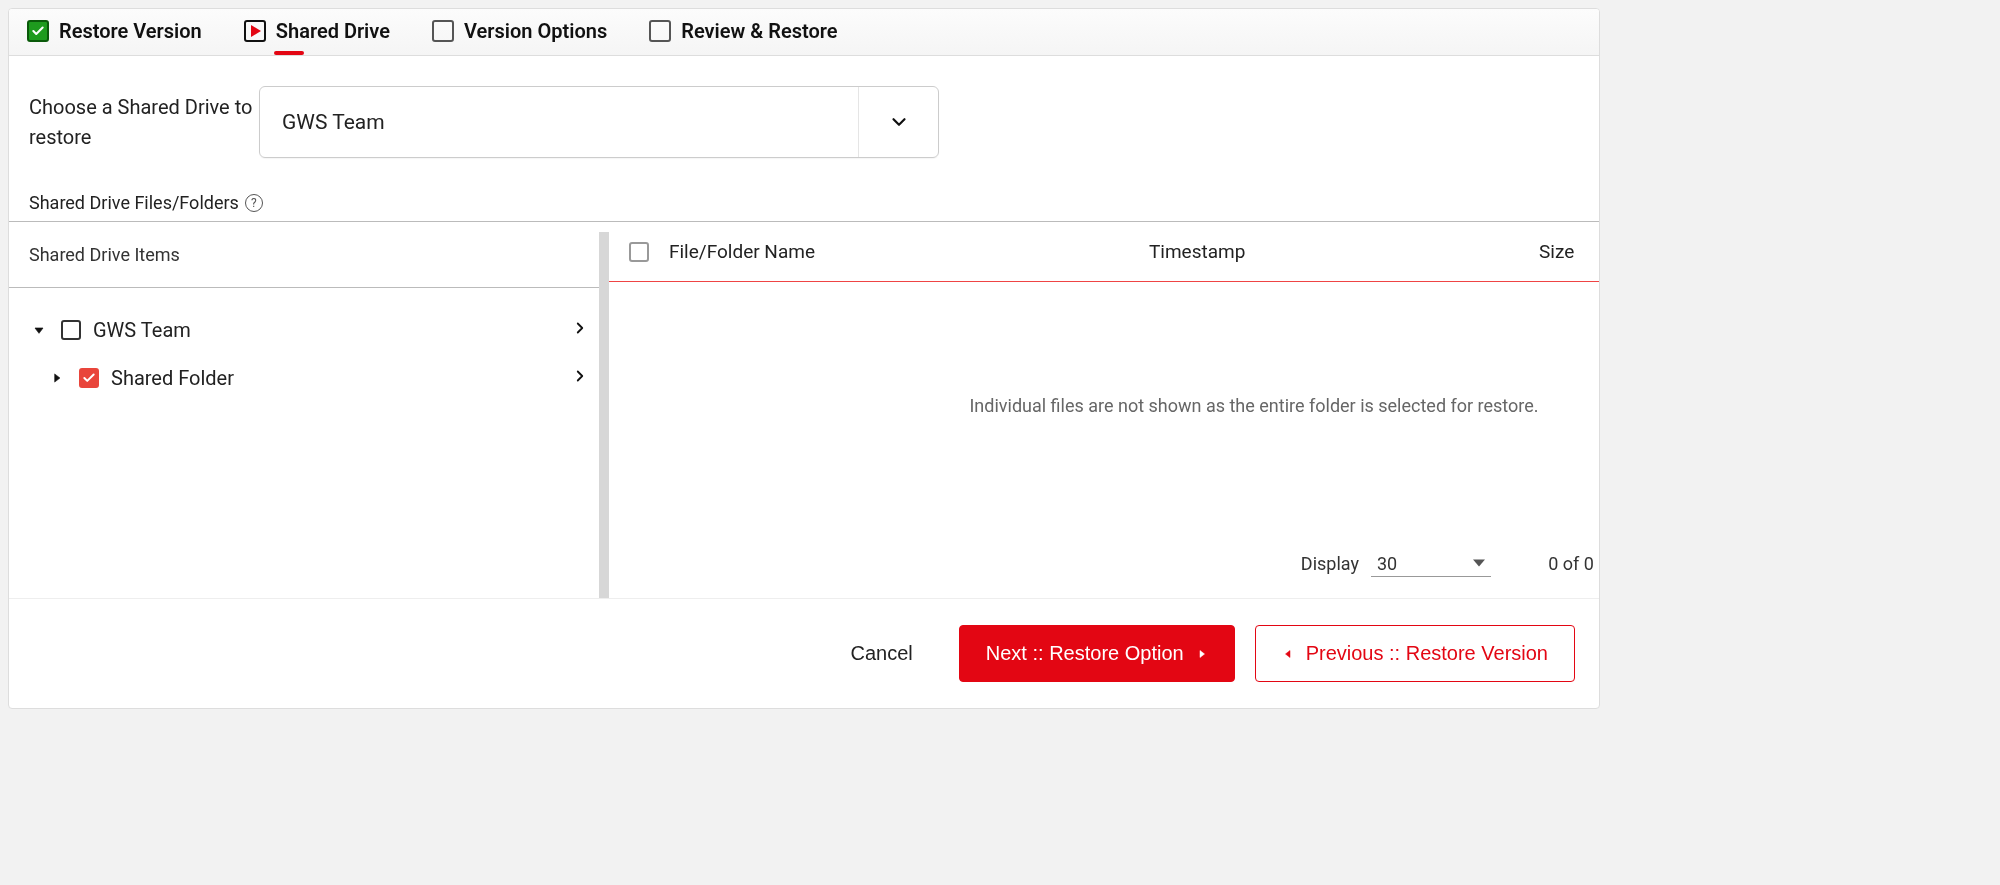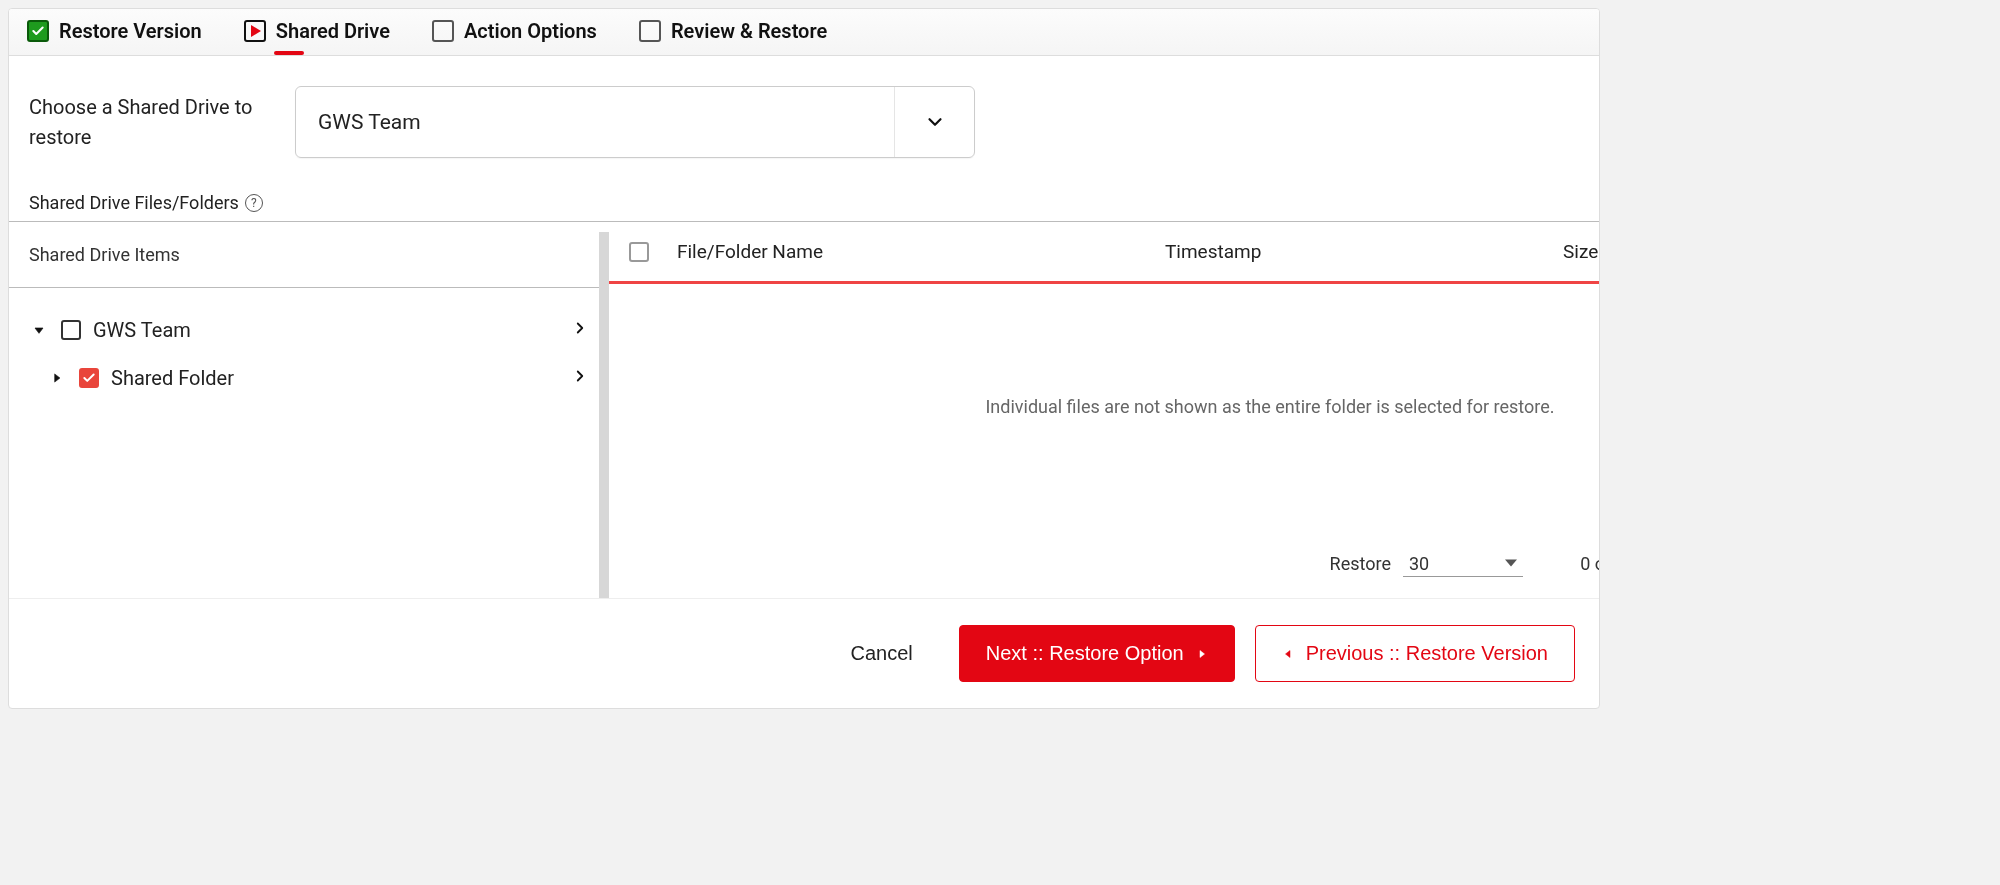--- a/index.html
+++ b/index.html
@@ -57,21 +57,21 @@
   }
   .step .box.empty { border-color:#555; }
   .step-label { font-weight:600; font-size:20px; color:#111; }
   .step.active .step-label::after{
     content:"";position:absolute;left:30px;right:auto;bottom:-12px;width:30px;height:4px;background:#e30613;border-radius:2px;
   }
 
   .content { padding: 30px 0 0 0; }
 
   .chooser-row {
-    display:flex; align-items:center; gap:36px; padding: 0 20px 34px 20px;
+    display:flex; align-items:center; padding: 0 20px 34px 20px;
   }
   .chooser-label { font-size:20px; max-width:230px; line-height:1.5; }
   .dropdown {
     border:1px solid #ccc; border-radius:6px; display:flex; align-items:stretch;
     min-width:680px; height:72px; box-shadow:0 1px 1px rgba(0,0,0,0.04);
     cursor:pointer;
   }
   .dropdown .value { flex:1; display:flex; align-items:center; padding:0 22px; font-size:21px; }
   .dropdown .arrow { width:80px; display:flex;align-items:center;justify-content:center; border-left:1px solid #e5e5e5; }
   .dropdown .arrow svg{stroke:#111;}
@@ -101,21 +101,21 @@
   .tree-row .cb{
     width:20px;height:20px;border:2px solid #333;border-radius:3px;display:flex;align-items:center;justify-content:center;flex-shrink:0;
   }
   .tree-row .cb.checked{background:#e9453b;border-color:#e9453b;}
   .tree-row .cb.checked svg{stroke:#fff;}
   .tree-row .chev-right{margin-left:auto;}
   .tree-row.child{padding-left:28px;}
 
   .table-panel{flex:1;display:flex;flex-direction:column;}
   .table-head{
-    display:flex;align-items:center;border-bottom:3px solid #ef4444;padding:18px 20px;gap:28px;font-size:19px;
+    display:flex;align-items:center;border-bottom:1px solid #ef4444;padding:18px 20px;gap:20px;font-size:19px;
   }
   .table-head .hcb{width:20px;height:20px;border:2px solid #999;border-radius:3px;flex-shrink:0;cursor:pointer;}
   .col-name{flex:0 0 460px;}
   .col-ts{flex:0 0 370px;}
   .col-size{flex:0 0 180px;text-align:left;}
   .col-action{flex:0 0 120px;}
   .empty-msg{
     flex:1;display:flex;align-items:center;justify-content:center;color:#666;font-size:18px;min-height:220px;padding-left:20px;
   }
 
@@ -155,21 +155,21 @@
         <span class="step-label">Restore Version</span>
       </div>
       <div class="step active">
         <span class="box active-mark">
             <span class="tri"></span>
           </span>
         <span class="step-label">Shared Drive</span>
       </div>
       <div class="step">
         <span class="box empty"></span>
-        <span class="step-label">Action Options</span>
+        <span class="step-label">Version Options</span>
       </div>
       <div class="step">
         <span class="box empty"></span>
         <span class="step-label">Review &amp; Restore</span>
       </div>
     </div>
 
     <div class="content">
 
       <div class="chooser-row">
@@ -238,21 +238,21 @@
             <span class="hcb"></span>
             <span class="col-name">File/Folder Name</span>
             <span class="col-ts">Timestamp</span>
             <span class="col-size">Size</span>
             <span class="col-action">Action</span>
           </div>
           <div class="empty-msg">Individual files are not shown as the entire folder is selected for restore.</div>
 
           <div class="pager">
             <div class="disp">
-              <span>Restore</span>
+              <span>Display</span>
               <span class="disp-sel">30</span>
             </div>
             <span class="count">0 of 0</span>
             <div class="nav">
               <button>
                 <svg width="22" height="22" viewBox="0 0 24 24" fill="none" stroke-width="2.6" stroke-linecap="round" stroke-linejoin="round">
                     <line x1="6" y1="5" x2="6" y2="19"></line>
                     <polyline points="17 6 10 12 17 18"></polyline>
                   </svg>
               </button>

